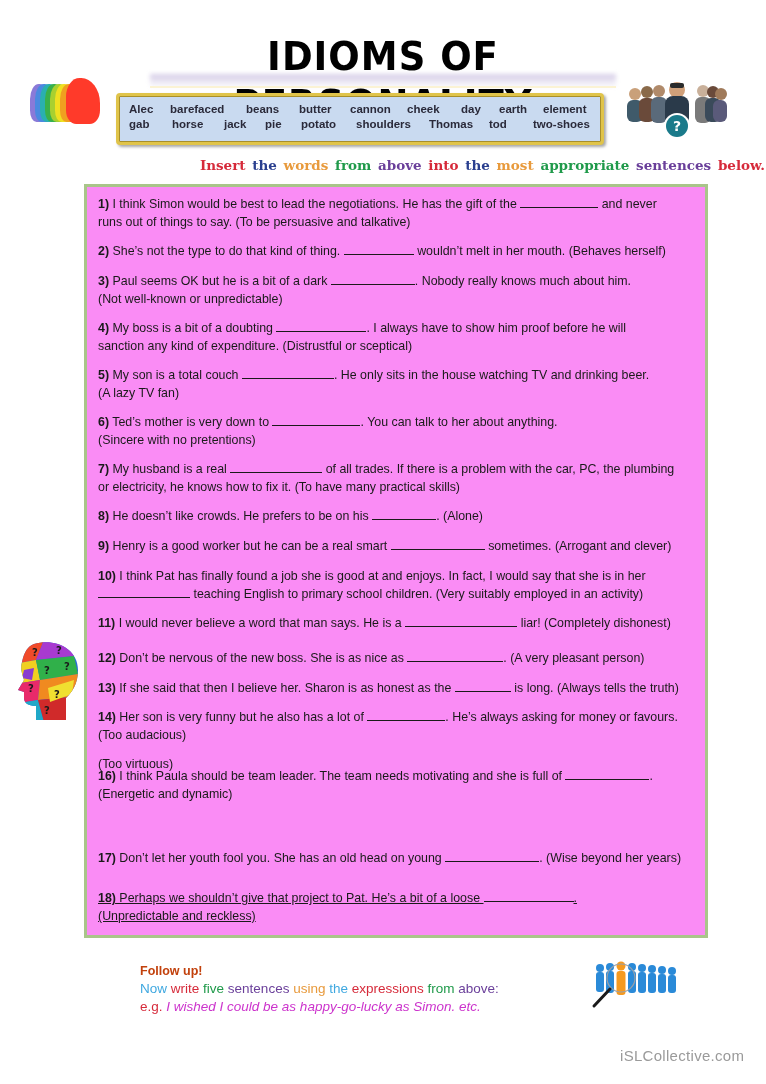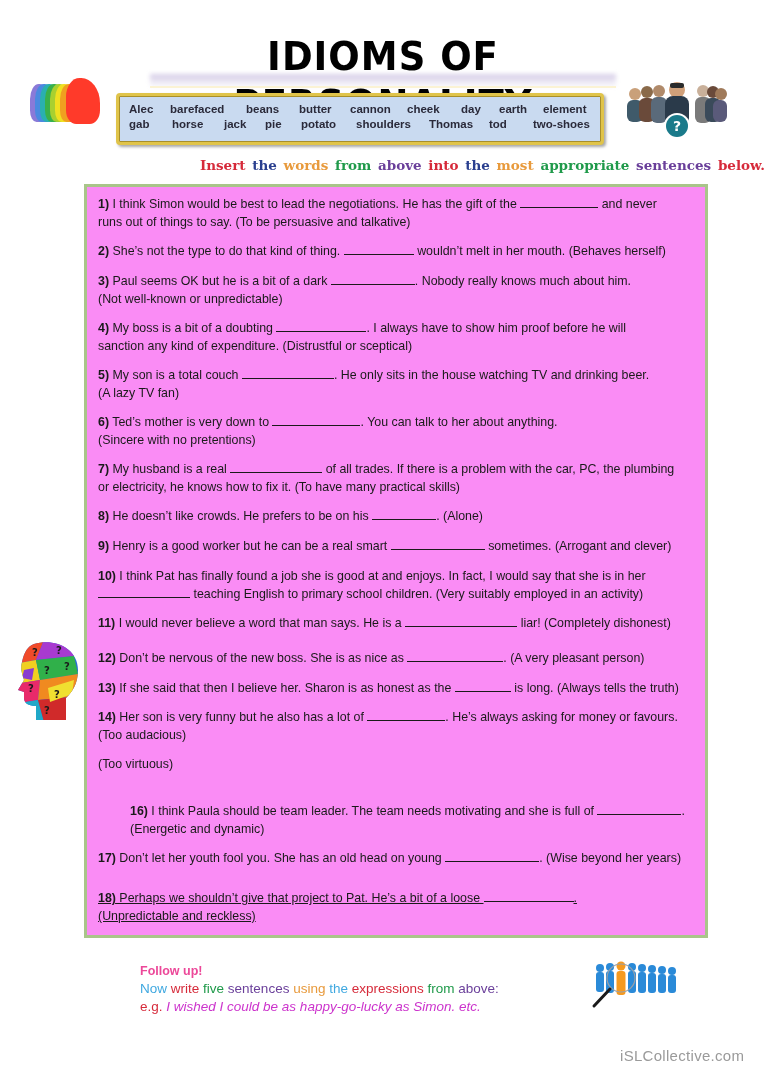--- a/index.html
+++ b/index.html
@@ -48,21 +48,21 @@
     .item {
       position: absolute; left: 11px; width: 606px; font-size: 12.4px; line-height: 18px;
       color: #1a1a1a; white-space: nowrap;
     }
     .item b { font-weight: bold; }
     .blank { display: inline-block; border-bottom: 1.5px solid #1a1a1a; height: 12px; vertical-align: baseline; }
 
     .head-left { position: absolute; left: 14px; top: 640px; width: 68px; height: 82px; }
 
     .followup { position: absolute; left: 140px; top: 962px; font-size: 13.5px; line-height: 18px; }
-    .followup .fu-title { color: #ec4899; font-weight: bold; font-size: 12.5px; }
+    .followup .fu-title { color: #c2410c; font-weight: bold; font-size: 12.5px; }
     .followup .line { white-space: nowrap; }
     .followup i { color: #cc33cc; }
 
     .search-people { position: absolute; left: 588px; top: 958px; width: 92px; height: 52px; }
 
     .brand {
       position: absolute; left: 620px; top: 1047px; font-size: 15px; color: #9a9a9a;
       letter-spacing: 0.3px;
     }
   </style>
@@ -181,21 +181,21 @@
     <div class="item" style="top: 492px;">
       <div><b>13)</b><span> If she said that then I believe her. Sharon is as honest as the </span><span class="blank" style="width: 56px;"></span><span> is long. (Always tells the truth)</span></div>
     </div>
     <div class="item" style="top: 521px;">
       <div><b>14)</b><span> Her son is very funny but he also has a lot of </span><span class="blank" style="width: 78px;"></span><span>. He’s always asking for money or favours.</span></div>
       <div><span>(Too audacious)</span></div>
     </div>
     <div class="item" style="top: 568px;">
       <div><span>(Too virtuous)</span></div>
     </div>
-    <div class="item" style="top: 615px; margin-left: 32px;">
+    <div class="item" style="top: 580px;">
       <div><b>16)</b><span> I think Paula should be team leader. The team needs motivating and she is full of </span><span class="blank" style="width: 84px;"></span><span>.</span></div>
       <div><span>(Energetic and dynamic)</span></div>
     </div>
     <div class="item" style="top: 662px;">
       <div><b>17)</b><span> Don’t let her youth fool you. She has an old head on young </span><span class="blank" style="width: 94px;"></span><span>. (Wise beyond her years)</span></div>
     </div>
     <div class="item" style="top: 702px; text-decoration: underline;">
       <div><b>18)</b><span>  Perhaps we shouldn’t give that project to Pat. He’s a bit of a loose </span><span class="blank" style="width: 90px;"></span><span>.</span></div>
       <div><span>(Unpredictable and reckless)</span></div>
     </div>

